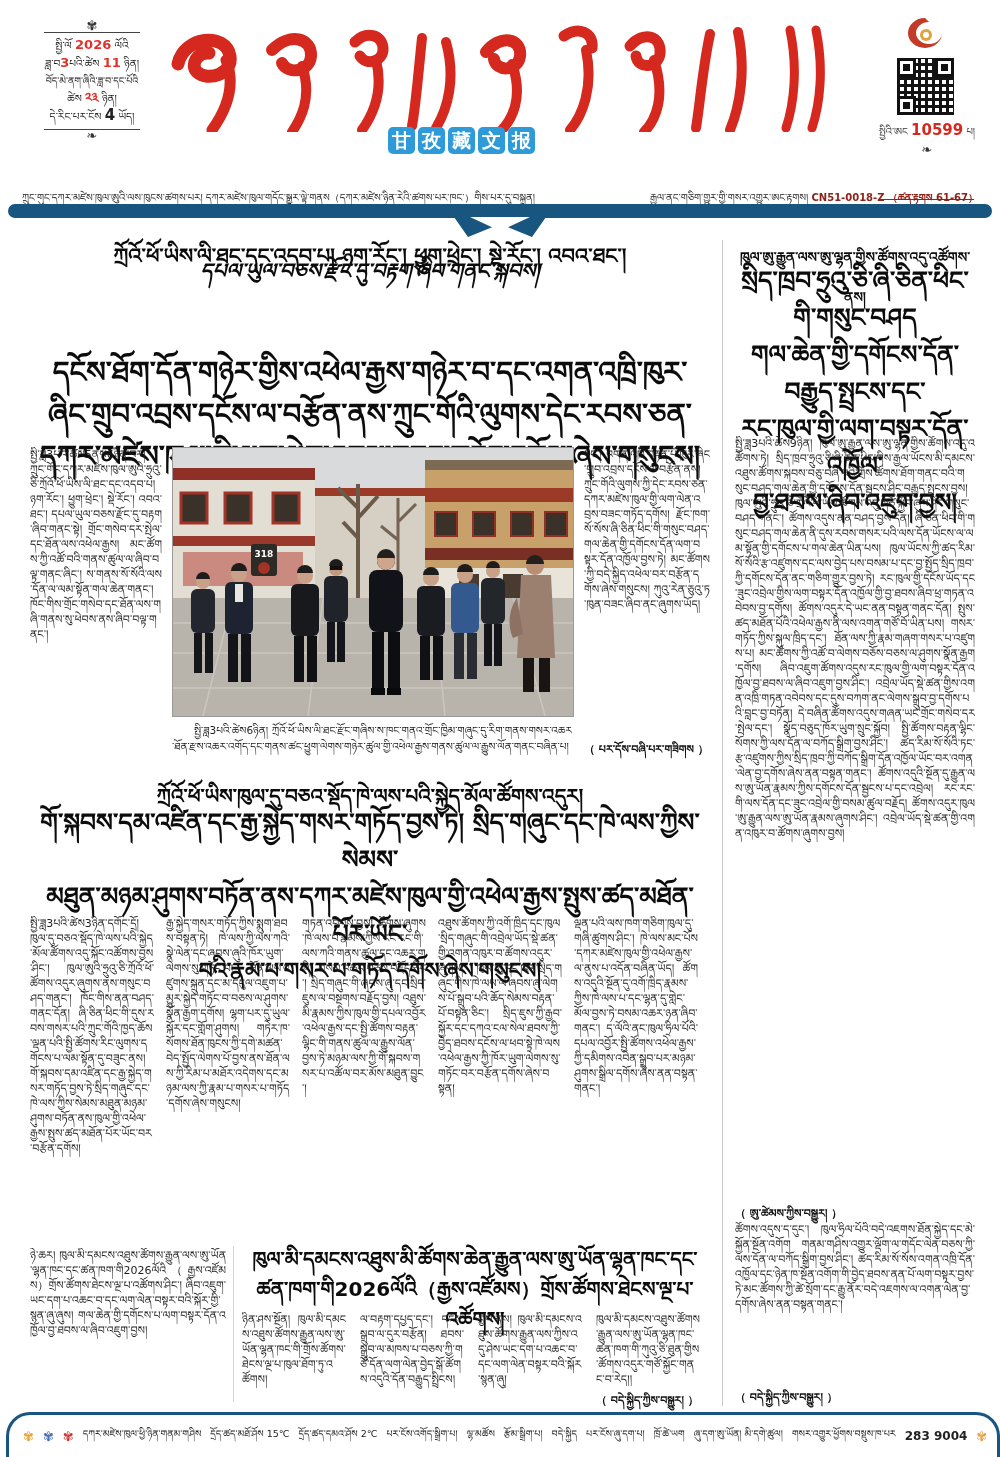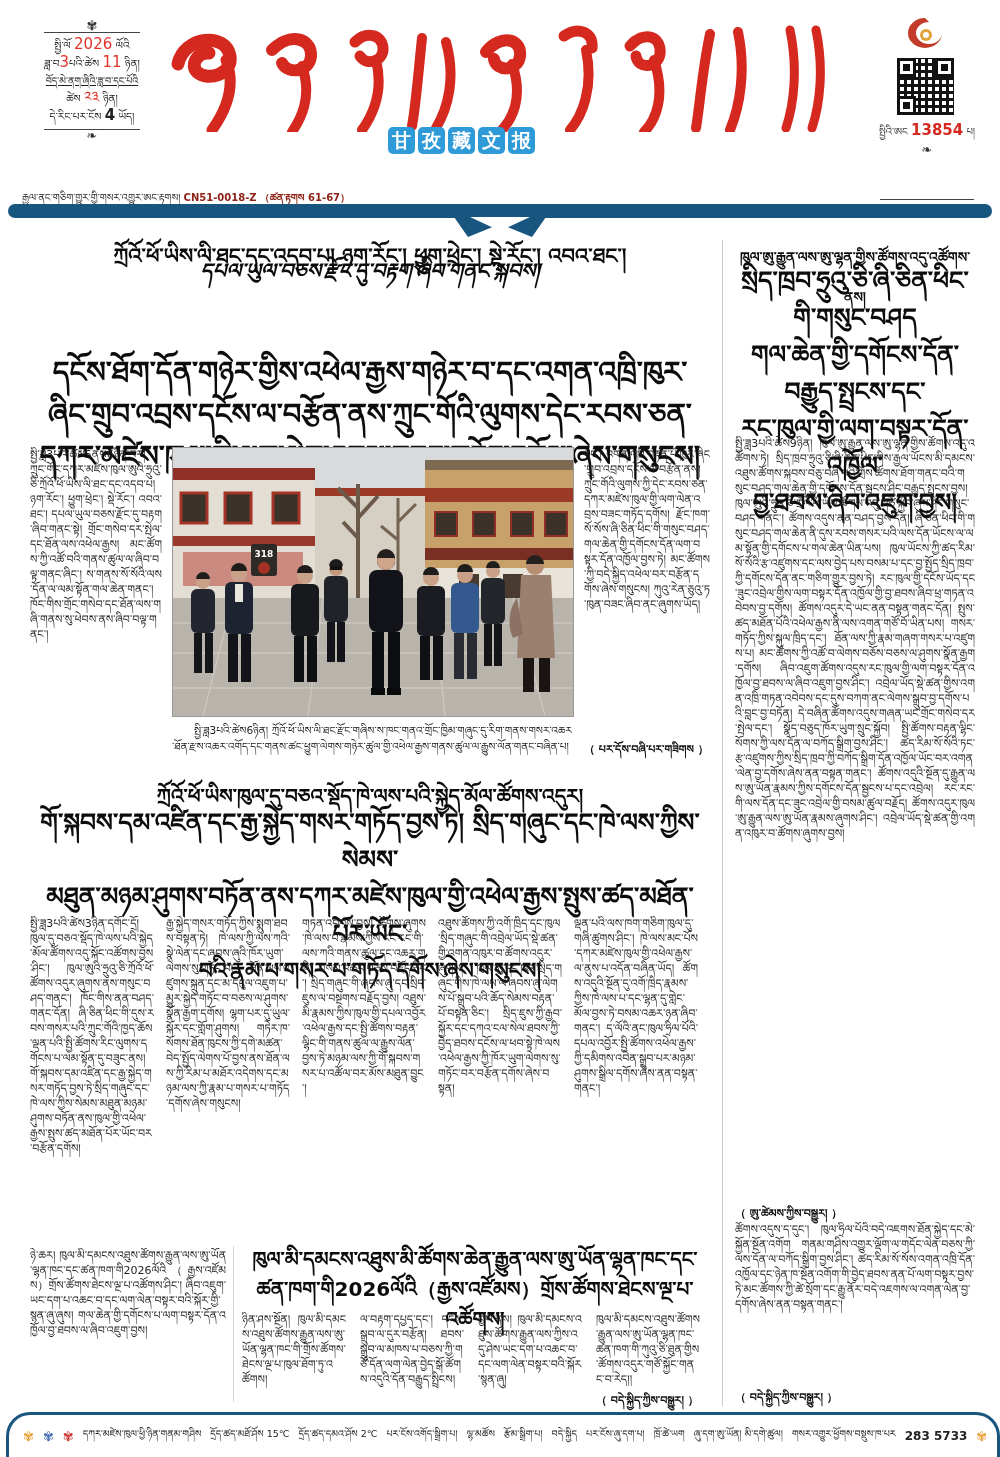--- a/index.html
+++ b/index.html
@@ -8,21 +8,21 @@
   .abs{position:absolute;}
   .c{text-align:center;}
   .body-txt{font-size:11px;line-height:15px;text-align:justify;color:#1d1d1d;
             overflow:hidden;word-break:break-all;}
   .byline{font-size:11px;font-weight:bold;text-align:left;color:#111;}
   .hl{font-weight:bold;color:#0c0c0c;}
   .red{color:#d5281e;}
   .vrule{width:1px;background:#c9c9c9;}
   
   .datebox{font-size:10.5px;line-height:17px;text-align:center;color:#222;}
-  .datebox .num{color:#e0342a;font-weight:normal;font-size:15px;}
+  .datebox .num{color:#e0342a;font-weight:bold;font-size:13px;}
   .orn-line{border-top:1px solid #444;position:relative;height:0;}
   .orn{font-size:13px;color:#333;line-height:12px;}
   
   .cjkbox{width:27px;height:27px;background:#2e9ad8;border-radius:5px;color:#fff;
           font-size:19px;font-weight:bold;display:inline-flex;align-items:center;
           justify-content:center;margin-right:3px;}
   
   .qr{width:57px;height:57px;position:relative;
       background:repeating-linear-gradient(90deg,#141414 0 3px,transparent 3px 7px),
                  repeating-linear-gradient(0deg,#141414 0 3px,#ffffff 3px 7px);}
@@ -48,21 +48,21 @@
 
   <div class="abs datebox" style="left:44px;top:20px;width:96px;">
     <div class="orn c">✾<br></div>
     <div class="orn-line"></div>
     <div style="margin-top:3px;">
       <span>སྤྱི་ལོ</span> <span class="num">2026</span> <span>ལོའི</span>
     </div>
     <div>
       <span>ཟླ་བ</span><span class="num">3</span><span>པའི་ཚེས</span> <span class="num">11</span> <span>ཉིན།</span>
     </div>
-    <div style="font-size:9.5px;text-decoration:underline;"><span>བོད་མེ་ནག་ཞིའི་ཟླ་བ་དང་པོའི</span></div>
+    <div style="font-size:9.5px;"><span>བོད་མེ་ནག་ཞིའི་ཟླ་བ་དང་པོའི</span></div>
     <div>
       <span>ཚེས</span> <span class="num">༢༣</span> <span>ཉིན།</span>
     </div>
     <div>
       <span>དེ་རིང་པར་ངོས</span> <span style="font-size:15px;font-weight:bold;">4</span> <span>ཡོད།</span>
     </div>
     <div class="orn-line" style="margin-top:4px;"></div>
     <div class="orn c">❧</div>
   </div>
 
@@ -99,27 +99,28 @@
     <circle cx="23" cy="19" r="6" fill="#e2a23c"></circle>
     <circle cx="23" cy="19" r="3" fill="#fff"></circle>
   </svg>
   <div class="abs qr" style="left:897px;top:58px;">
     <div class="finder" style="left:0;top:0;"></div>
     <div class="finder" style="right:0;top:0;"></div>
     <div class="finder" style="left:0;bottom:0;"></div>
   </div>
   <div class="abs c" style="left:872px;top:120px;width:110px;font-size:10px;color:#333;">
     <span>སྤྱིའི་ཨང</span>
-    <span class="red" style="font-weight:bold;font-size:15px;">13854</span>
+    <span class="red" style="font-weight:bold;font-size:15px;">10599</span>
     <span>པ།</span>
   </div>
   <div class="abs orn-line" style="left:880px;top:142px;width:94px;"></div>
   <div class="abs orn c" style="left:880px;top:144px;width:94px;">❧</div>
 
   <div class="abs pubinfo" style="left:22px;top:186px;width:956px;">
+    <span>ཀྲུང་གུང་དཀར་མཛེས་ཁུལ་ཨུའི་ལས་ཁུངས་ཚགས་པར།  དཀར་མཛེས་ཁུལ་གདོང་སྒྱུར་ལྟེ་གནས（དཀར་མཛེས་ཉིན་རེའི་ཚགས་པར་ཁང་）གིས་པར་དུ་བསྐྲུན།</span>
     <span>
       <span>རྒྱལ་ནང་གཅིག་གྱུར་གྱི་གསར་འགྱུར་ཨང་རྟགས།</span>
       <span class="pubcode">CN51-0018-Z</span>
       <span class="pubcode">（ཚན་རྟགས 61-67）</span>
     </span>
   </div>
 
   <svg class="abs" style="left:8px;top:204px;" width="984" height="34" viewBox="0 0 984 34">
     <rect x="0" y="0" width="984" height="14" rx="7" fill="#18557f"></rect>
     <path d="M446,13 L538,13 L524,33 L492,20 L460,33 Z" fill="#18557f"></path>
@@ -298,19 +299,19 @@
     <span>དྲོད་ཚད་མཐོ་ཤོས 15℃</span>
     <span>དྲོད་ཚད་དམའ་ཤོས 2℃</span>
     <span>པར་ངོས་འགོད་སྒྲིག་པ།</span>
     <span>ལྷ་མཚོས</span>
     <span>རྩོམ་སྒྲིག་པ།</span>
     <span>བདེ་སྐྱིད</span>
     <span>པར་ངོས་ཞུ་དག་པ།</span>
     <span>ཁྲོ་ཚེ་ཡག</span>
     <span>ཞུ་དག་ཨུ་ཡོན། མི་དགེ་ཚུལ།</span>
     <span>གསར་འགྱུར་ཕྱོགས་བསྡུས་ཁ་པར</span>
-    <span style="font-weight:bold;font-size:12px;">283 5733</span>
+    <span style="font-weight:bold;font-size:12px;">283 9004</span>
     <span class="lotus" style="color:#e8a33d;margin-left:auto;">✾</span>
     <span class="lotus" style="color:#4a6fb3;">✾</span>
 
   </div>
 
 </div>
 
 </body></html>

